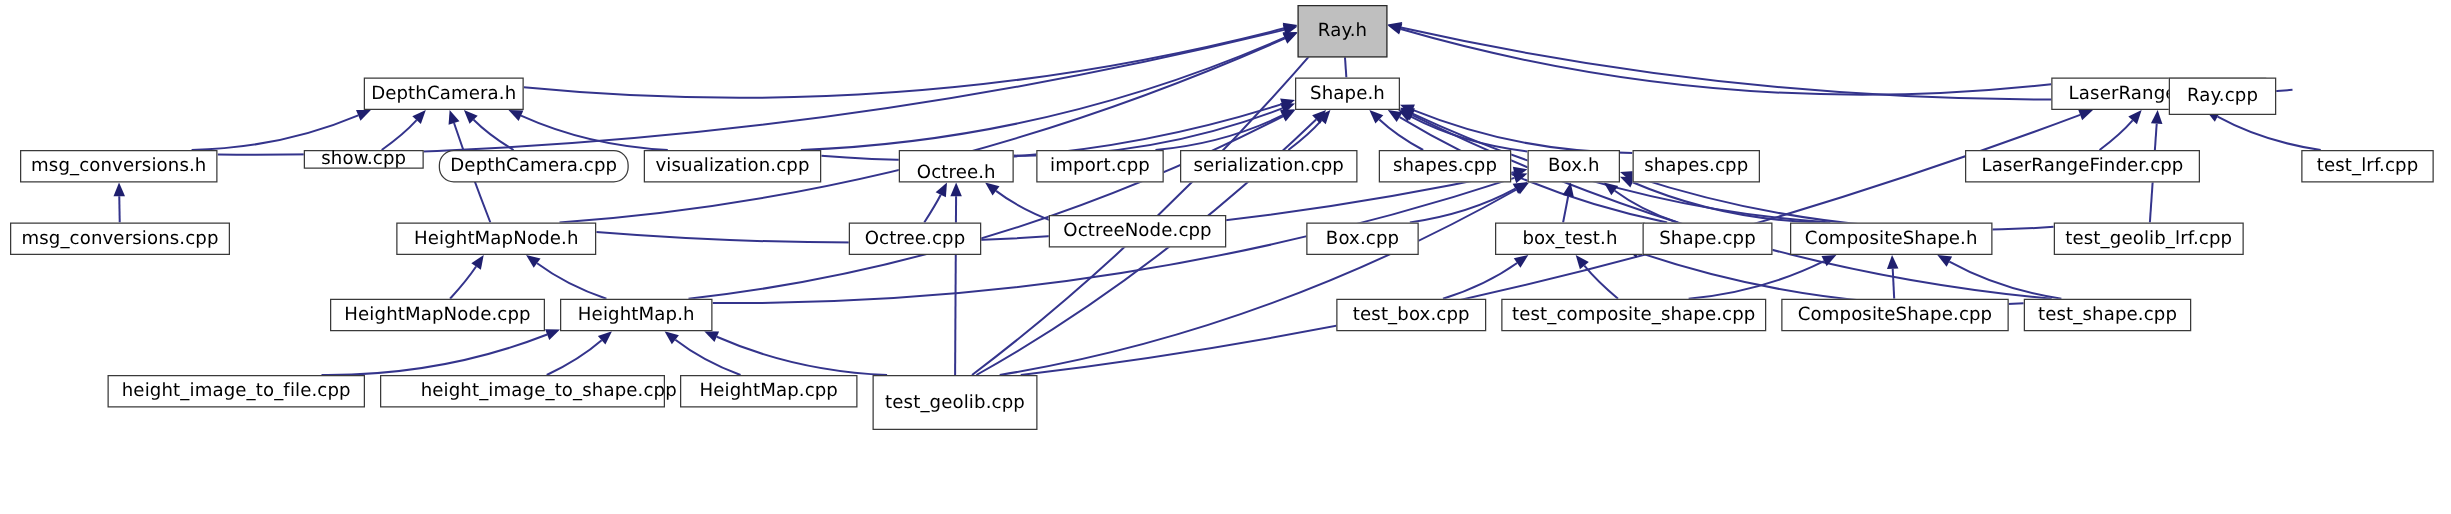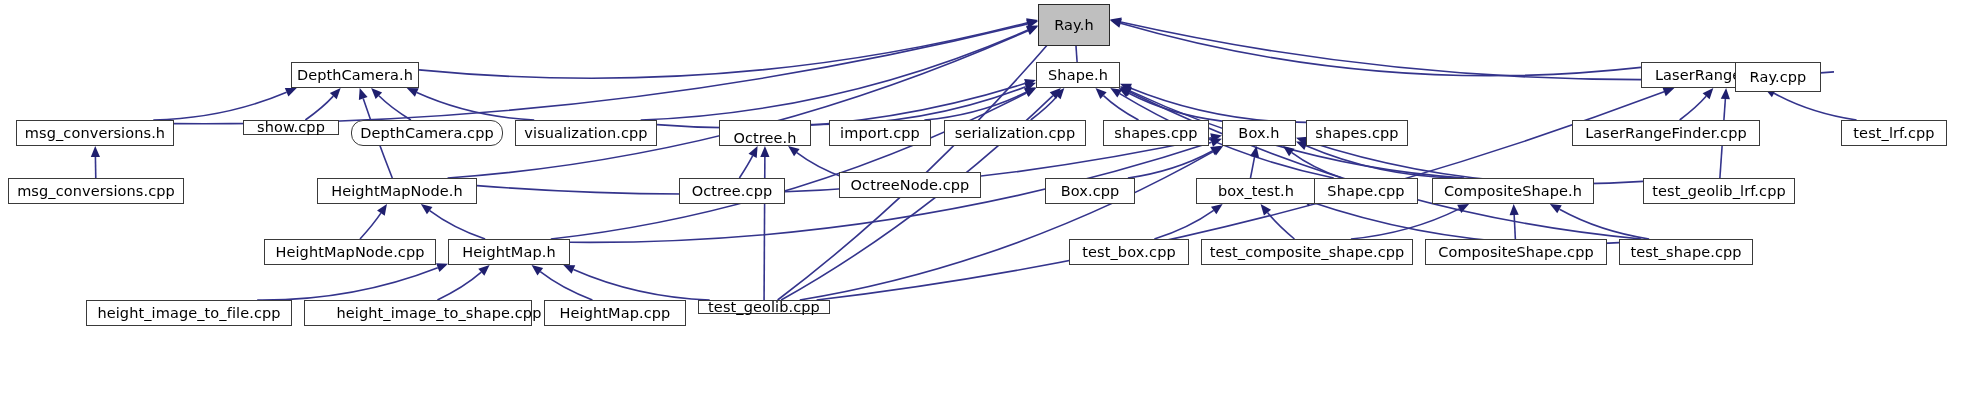--- a/index.html
+++ b/index.html
@@ -265,17 +265,17 @@
       </div>
       <div class="node" style="left: 86px; top: 300px; width: 206px; height: 26px;">
         <span class="node-label">height_image_to_file.cpp</span>
       </div>
       <div class="node" style="left: 304px; top: 300px; width: 228px; height: 26px; padding-left: 42px;">
         <span class="node-label">height_image_to_shape.cpp</span>
       </div>
       <div class="node" style="left: 544px; top: 300px; width: 142px; height: 26px;">
         <span class="node-label">HeightMap.cpp</span>
       </div>
-      <div class="node" style="left: 698px; top: 300px; width: 132px; height: 14px;">
+      <div class="node" style="left: 698px; top: 300px; width: 132px; height: 44px;">
         <span class="node-label">test_geolib.cpp</span>
       </div>
     </div>
 </div>
 
 </body></html>

